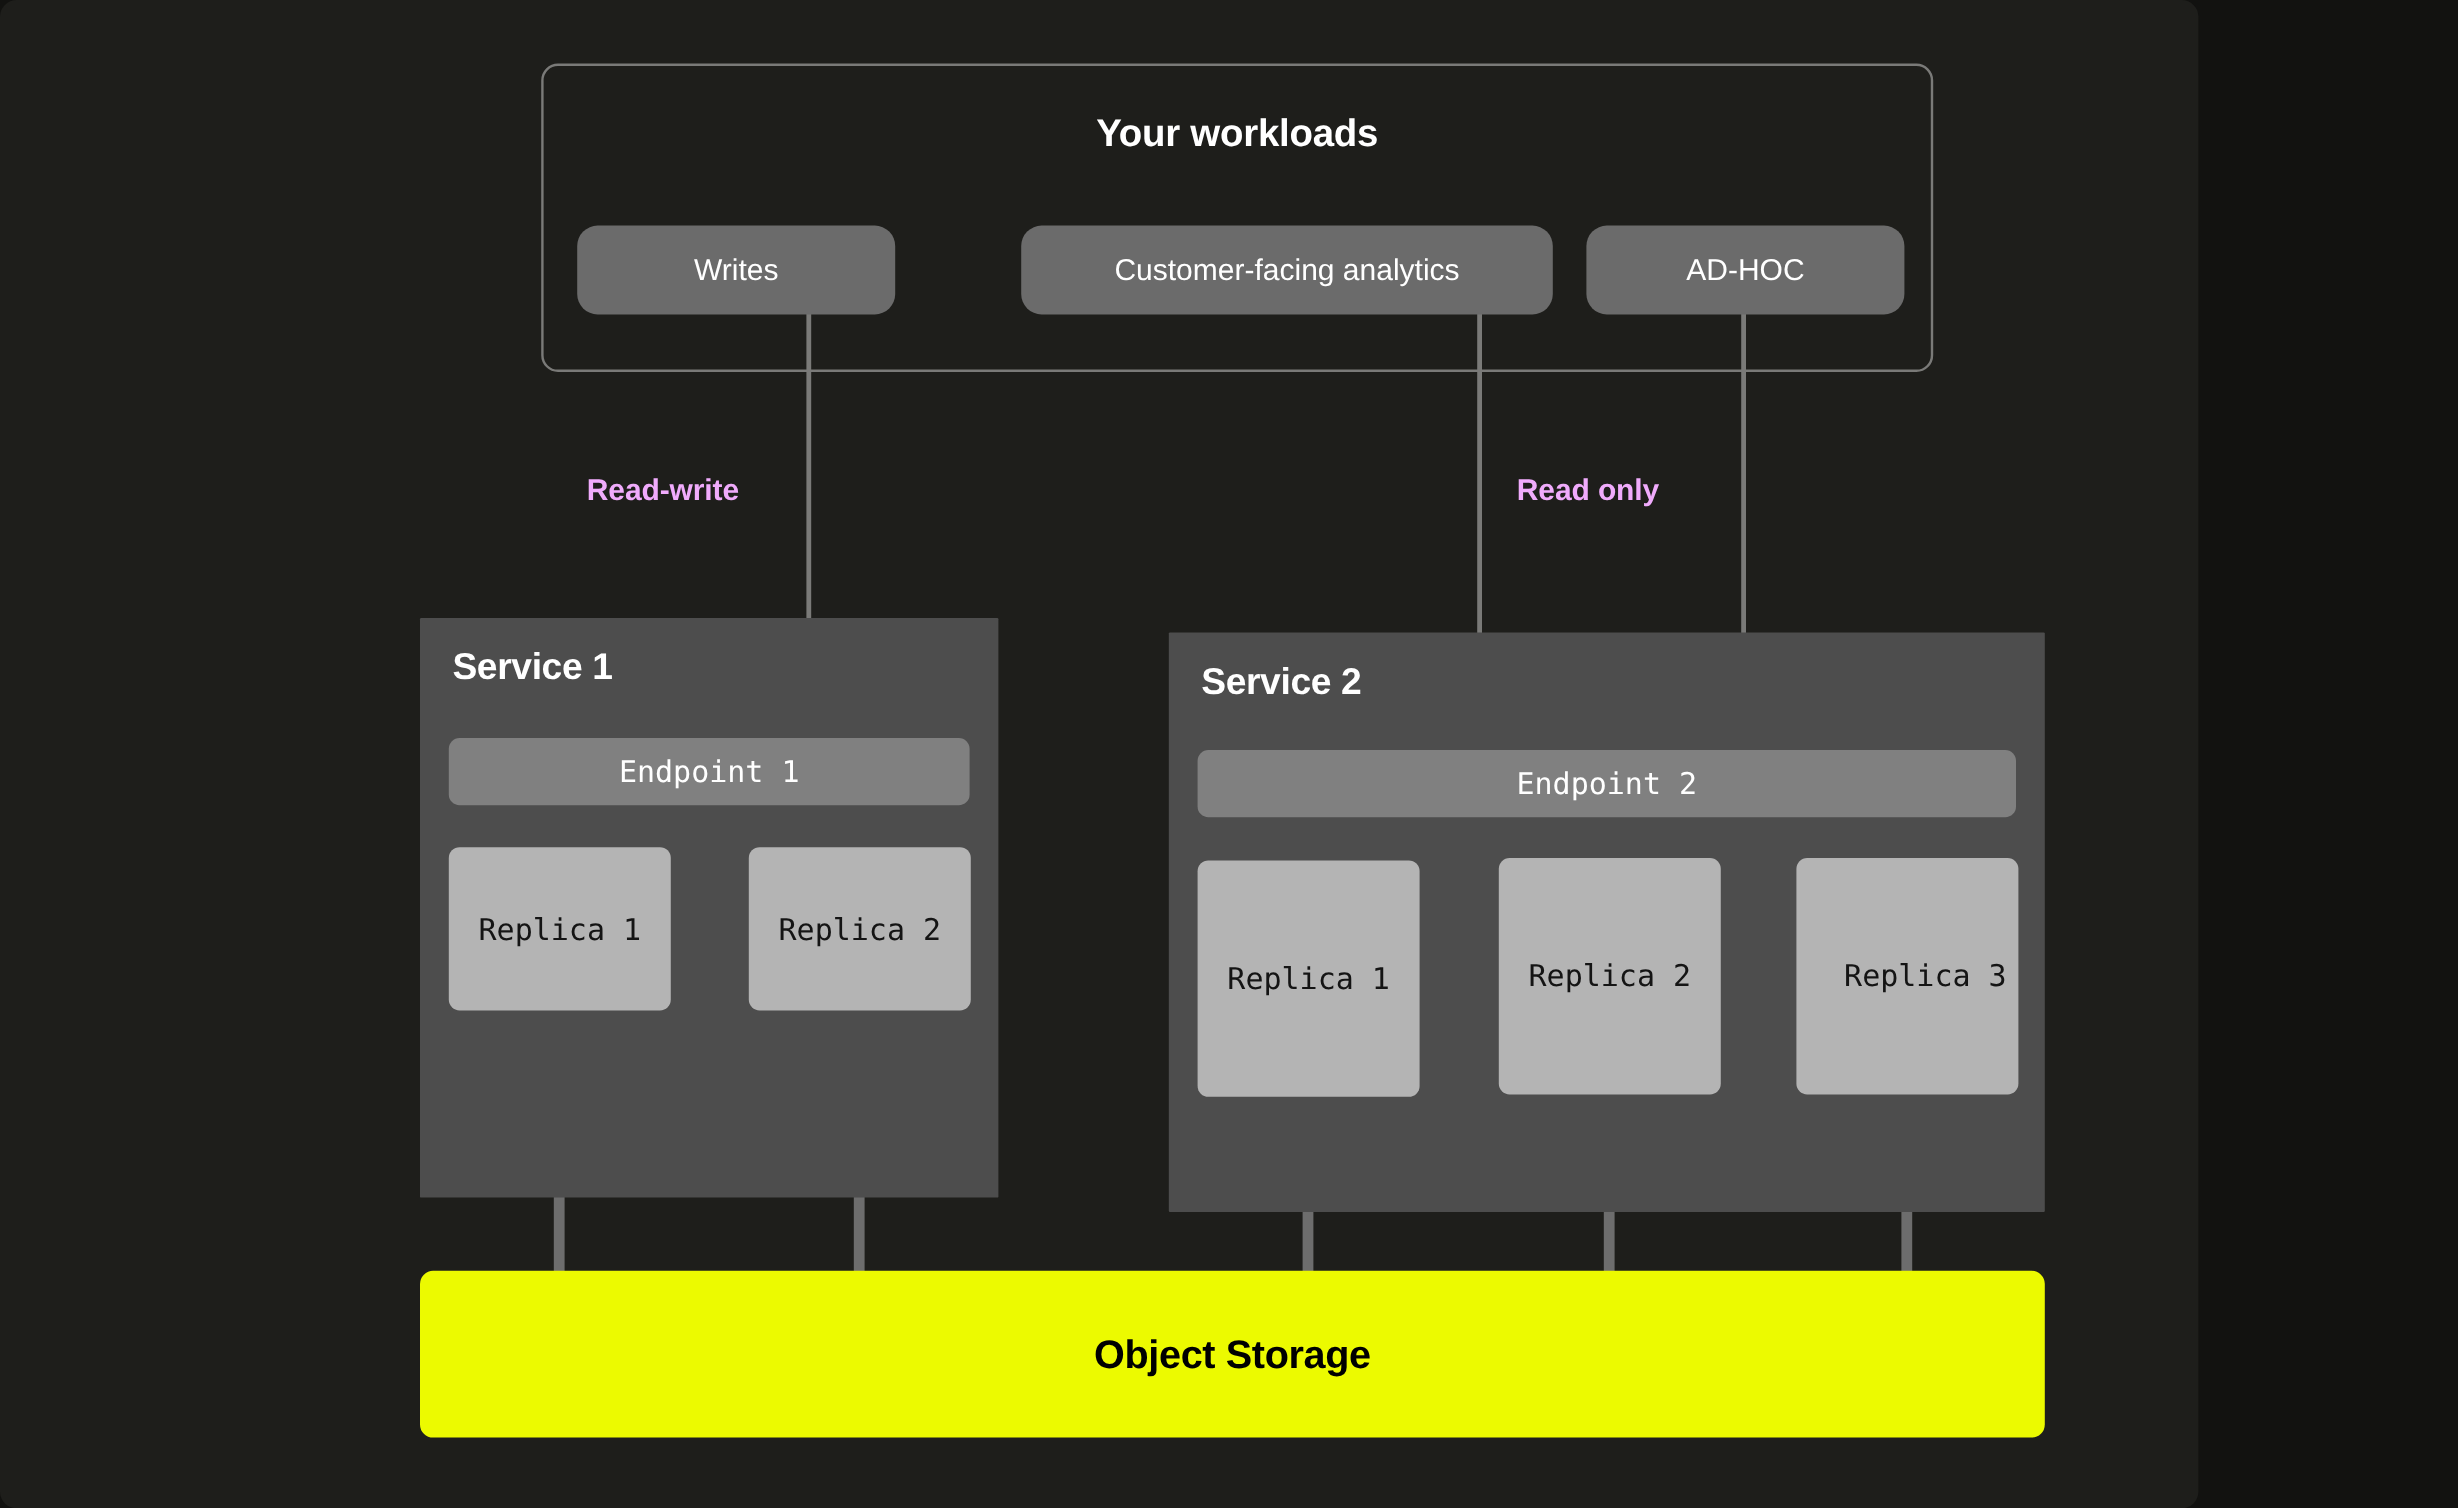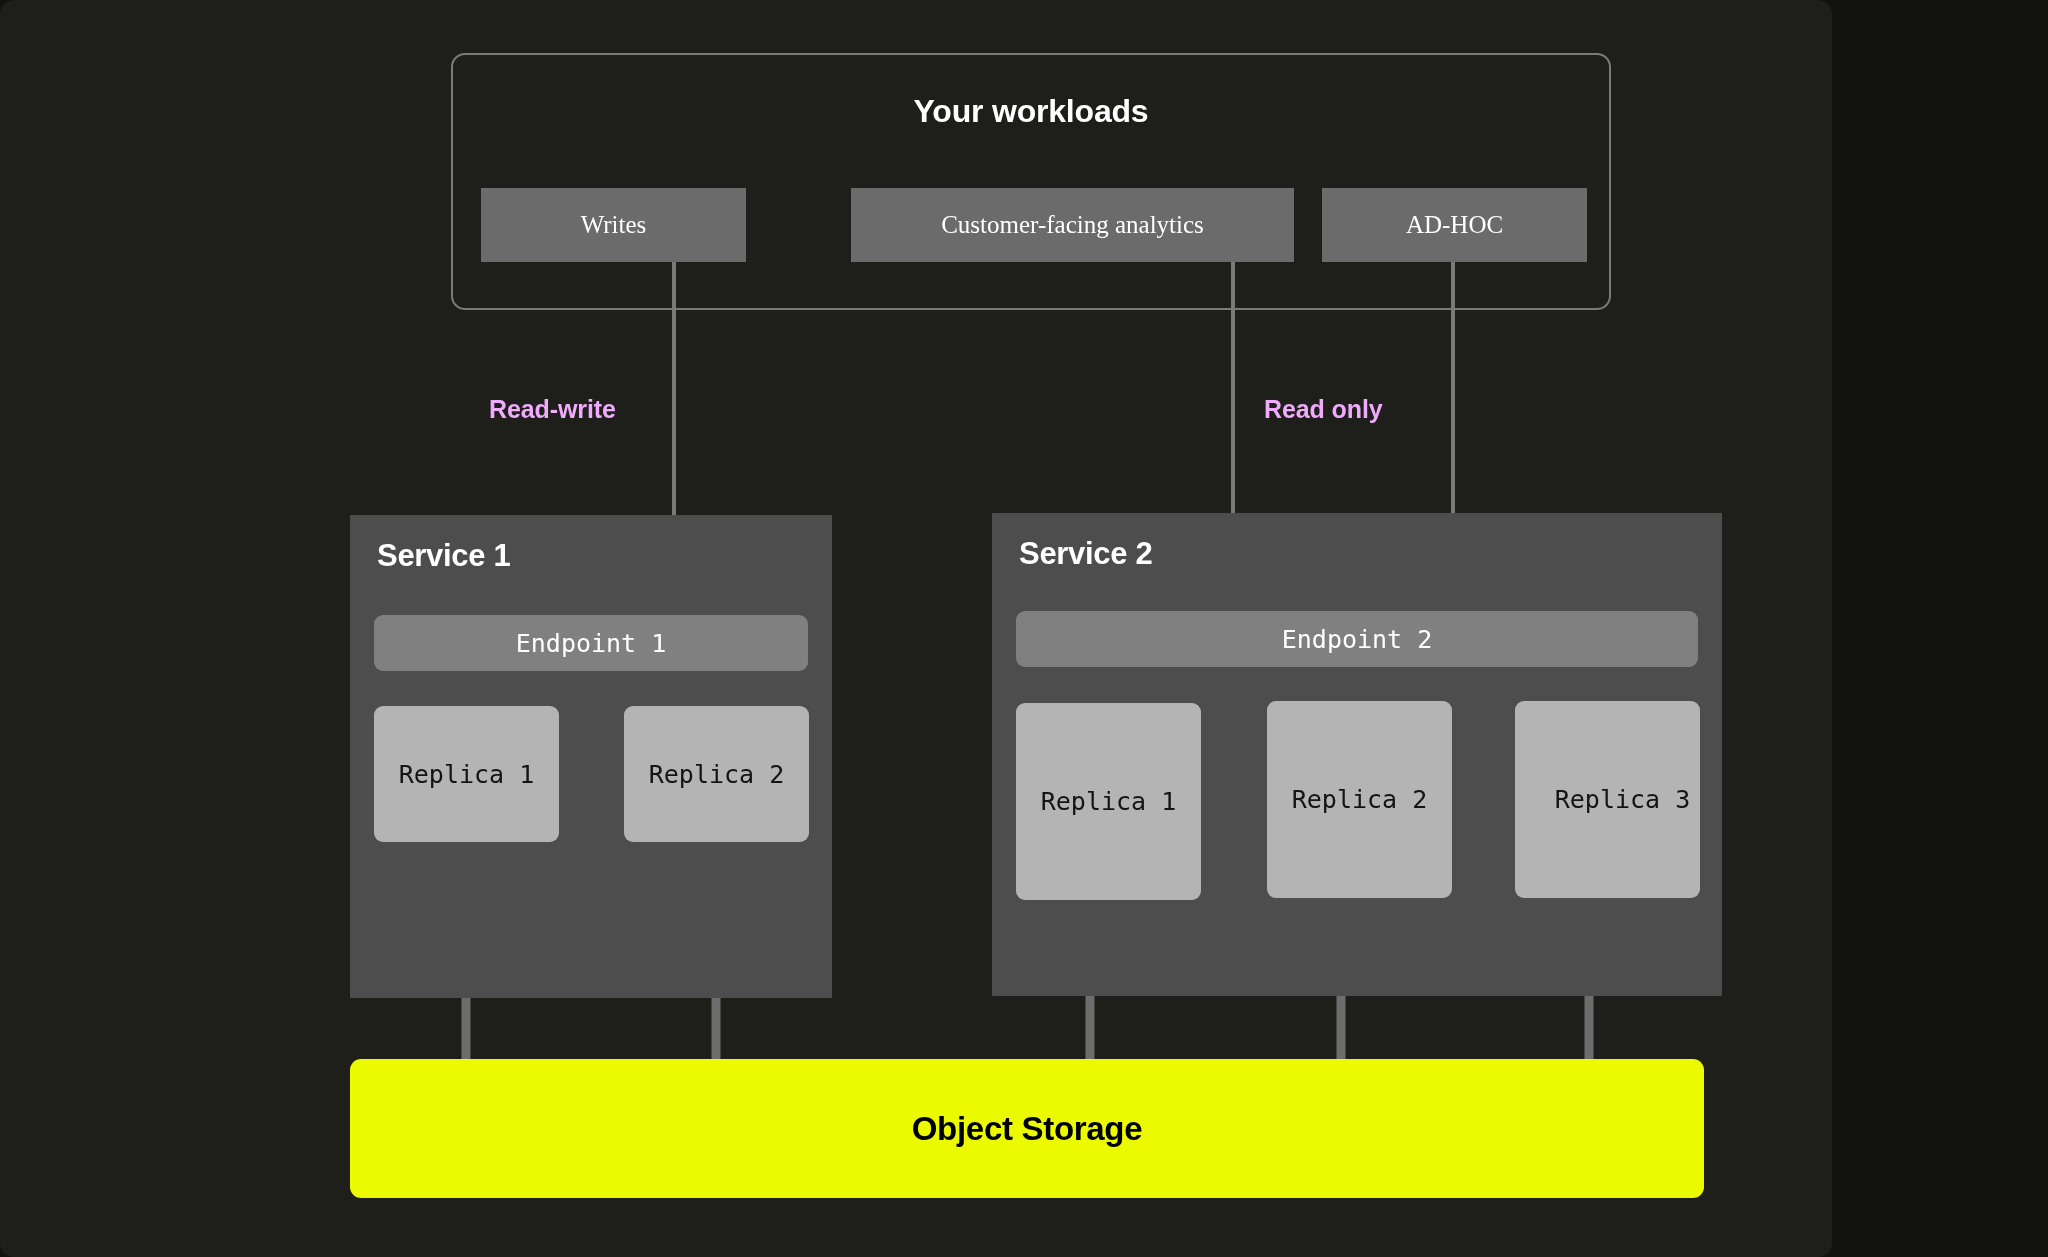--- a/index.html
+++ b/index.html
@@ -55,23 +55,23 @@
   .workloads-row {
     position: absolute;
     left: 0; right: 0;
     top: 133px;
     height: 74px;
   }
   .wl-chip {
     position: absolute;
     height: 74px;
     background: #6b6b6b;
-    border-radius: 0;
-    color: #ffffff;
-    font-family: Liberation Serif, serif;
+    border-radius: 17px;
+    color: #ffffff;
+    font-family: Liberation Sans, sans-serif;
     font-size: 25px;
     display: flex;
     align-items: center;
     justify-content: center;
     white-space: nowrap;
   }
   .wl-chip.w0 { left: 28px;  width: 265px; }
   .wl-chip.w1 { left: 398px; width: 443px; }
   .wl-chip.w2 { left: 869px; width: 265px; }
 
@@ -89,21 +89,21 @@
   .edge-label.ro { left: 1264px; top: 395px; }
 
   
   .service {
     position: absolute;
     background: #4d4d4d;
     border-radius: 1px;
     z-index: 2;
   }
   #service-1 { left: 350px;  top: 515px; width: 482px;  height: 483px; }
-  #service-2 { left: 974px;  top: 513px; width: 730px;  height: 483px; margin-left: 18px; }
+  #service-2 { left: 974px;  top: 527px; width: 730px;  height: 483px; }
 
   .service-title {
     position: absolute;
     left: 27px;
     top: 23px;
     color: #ffffff;
     font-size: 31px;
     font-weight: bold;
     letter-spacing: -0.3px;
   }

